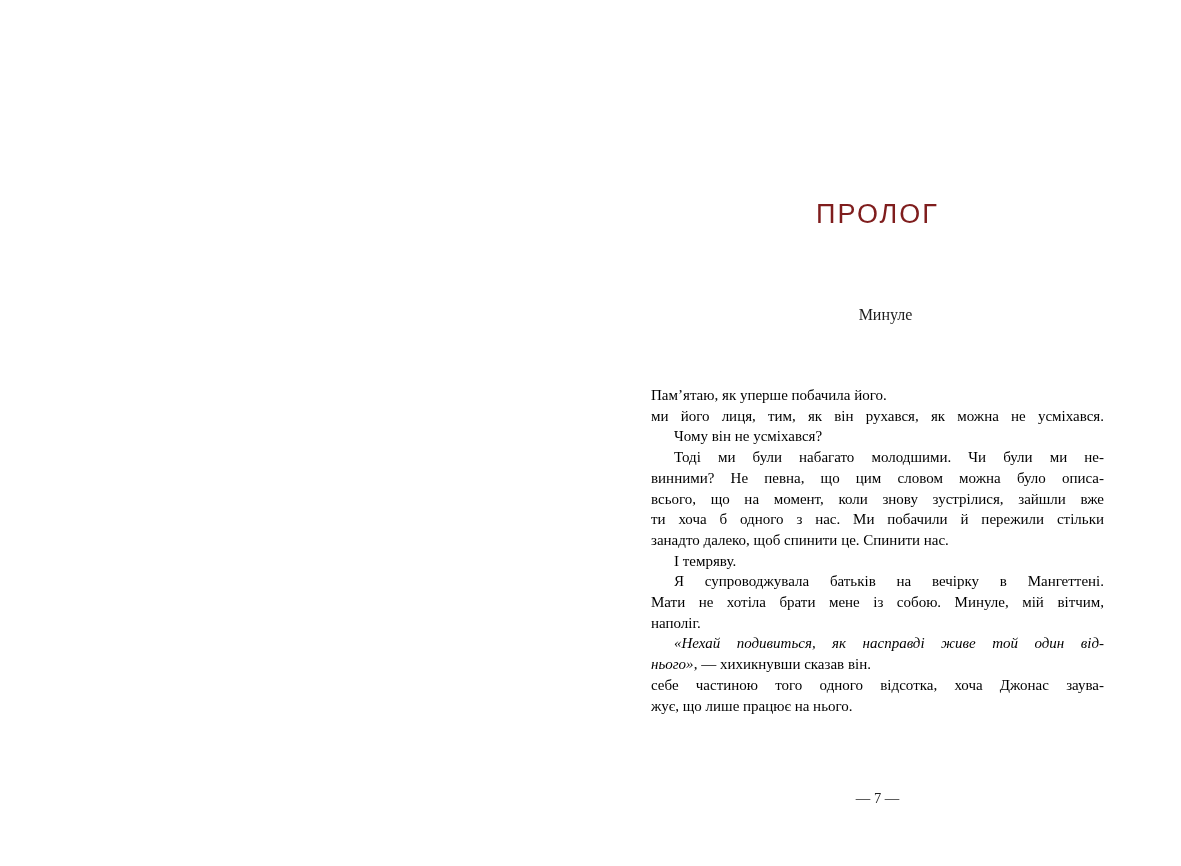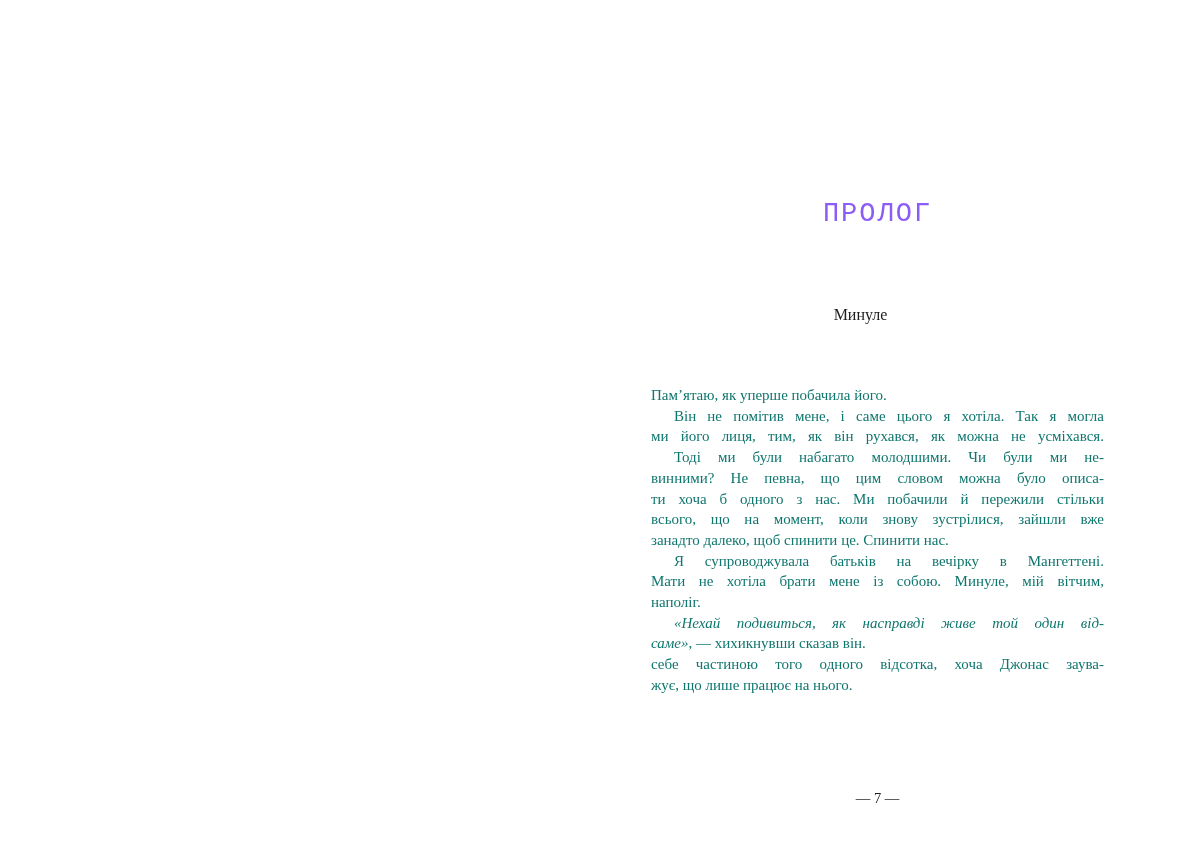--- a/index.html
+++ b/index.html
@@ -26,45 +26,45 @@
     left: 590px; top: 0;
     width: 591px; height: 866px;
     background: #ffffff;
   }
   .chapter-title {
     position: absolute;
     left: 651px;
     top: 199px;
     width: 453px;
     text-align: center;
-    font-family: Liberation Mono, monospace;
+    font-family: Liberation Sans, sans-serif;
     font-weight: 400;
     font-size: 27px;
     line-height: 31px;
     letter-spacing: 2px;
-    color: #8b5cf6;
+    color: #7f1d1d;
   }
   .section-subtitle {
     position: absolute;
-    left: 634px;
+    left: 659px;
     top: 305px;
     width: 453px;
     text-align: center;
     font-size: 16px;
     line-height: 20px;
     color: #1d1d1d;
   }
   .body-text {
     position: absolute;
     left: 651px;
     top: 385px;
     width: 453px;
     font-size: 15px;
     line-height: 20.7px;
-    color: #0f766e;
+    color: #000000;
   }
   .paragraph { margin: 0; }
   .text-line {
     text-align: left;
     white-space: normal;
   }
   .text-line.justify {
     text-align: justify;
     text-align-last: justify;
   }
@@ -87,38 +87,43 @@
 <div id="screen">
   <div id="left-page"></div>
   <div id="right-page"></div>
   <div class="chapter-title">ПРОЛОГ</div>
   <div class="section-subtitle">Минуле</div>
   <div class="body-text">
       <div class="paragraph">
         <div class="text-line"><span>Пам’ятаю, як уперше побачила його.</span></div>
       </div>
       <div class="paragraph">
-        <div class="text-line justify indent"><span>Він не помітив мене, і саме цього я хотіла. Так я могла</span></div>
         <div class="text-line justify"><span>ми його лиця, тим, як він рухався, як можна не усміхався.</span></div>
+      </div>
+      <div class="paragraph">
+        <div class="text-line indent"><span>Чому він не усміхався?</span></div>
       </div>
       <div class="paragraph">
         <div class="text-line justify indent"><span>Тоді ми були набагато молодшими. Чи були ми не-</span></div>
         <div class="text-line justify"><span>винними? Не певна, що цим словом можна було описа-</span></div>
+        <div class="text-line justify"><span>всього, що на момент, коли знову зустрілися, зайшли вже</span></div>
         <div class="text-line justify"><span>ти хоча б одного з нас. Ми побачили й пережили стільки</span></div>
-        <div class="text-line justify"><span>всього, що на момент, коли знову зустрілися, зайшли вже</span></div>
         <div class="text-line"><span>занадто далеко, щоб спинити це. Спинити нас.</span></div>
+      </div>
+      <div class="paragraph">
+        <div class="text-line indent"><span>І темряву.</span></div>
       </div>
       <div class="paragraph">
         <div class="text-line justify indent"><span>Я супроводжувала батьків на вечірку в Мангеттені.</span></div>
         <div class="text-line justify"><span>Мати не хотіла брати мене із собою. Минуле, мій вітчим,</span></div>
         <div class="text-line"><span>наполіг.</span></div>
       </div>
       <div class="paragraph">
         <div class="text-line justify indent"><span class="italic">«Нехай подивиться, як насправді живе той один від-</span></div>
-        <div class="text-line"><span class="italic">саме»</span><span>, — хихикнувши сказав він.</span></div>
+        <div class="text-line"><span class="italic">нього»</span><span>, — хихикнувши сказав він.</span></div>
       </div>
       <div class="paragraph">
         <div class="text-line justify"><span>себе частиною того одного відсотка, хоча Джонас заува-</span></div>
         <div class="text-line"><span>жує, що лише працює на нього.</span></div>
       </div>
     </div>
   <div class="folio">— 7 —</div>
 </div>
 
 </body></html>

